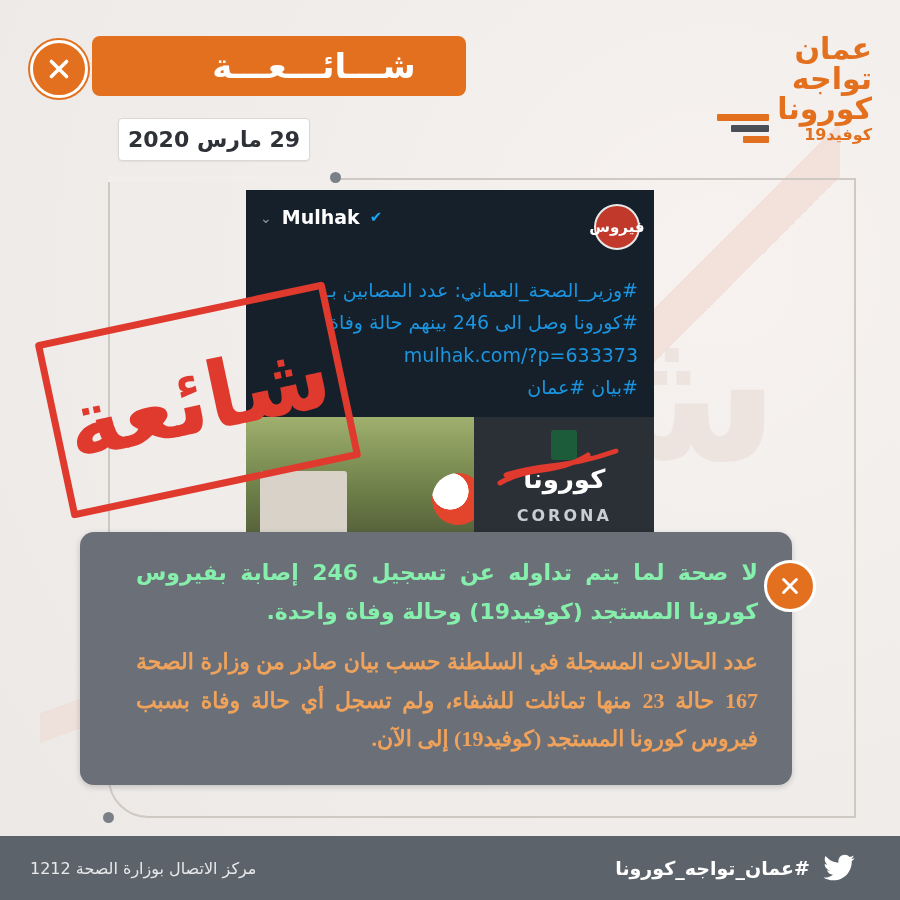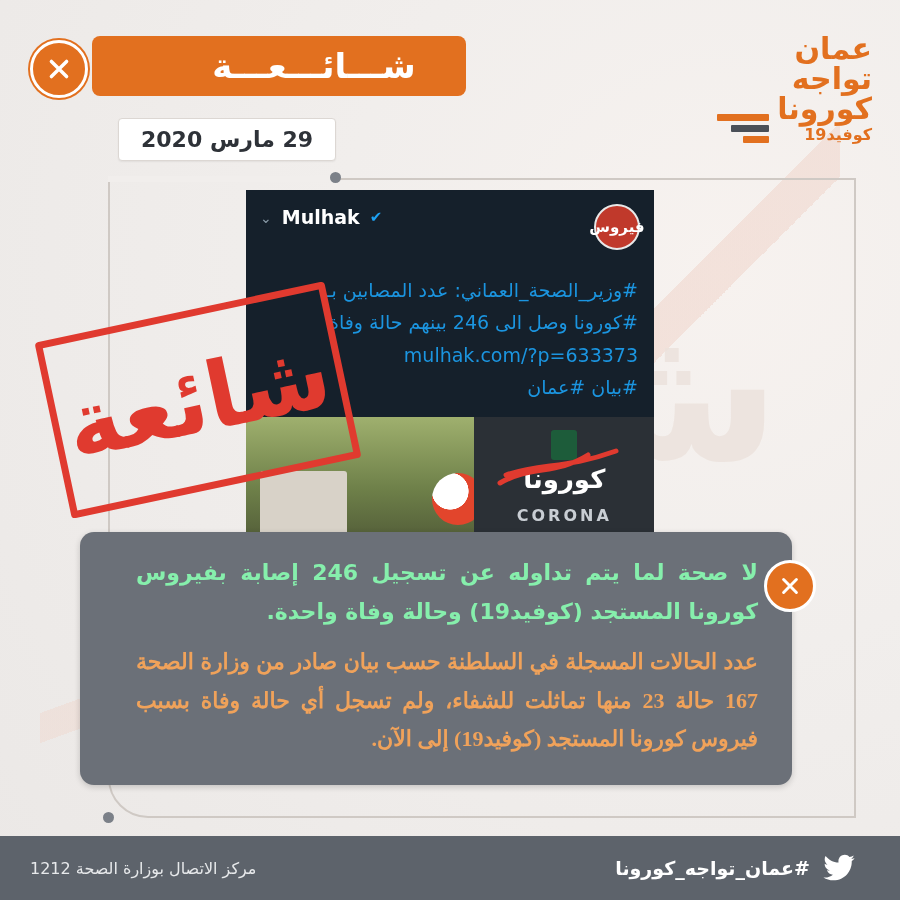--- a/index.html
+++ b/index.html
@@ -78,21 +78,21 @@
     display:flex;align-items:center;justify-content:center;
     box-shadow:0 0 0 2px #e2701f;
   }
   .x-badge svg{width:26px;height:26px;}
 
   
   .date-chip{
     position:absolute;top:118px;left:118px;
     background:#ffffff;border:1px solid #dcd7d3;
     border-radius:4px;
-    padding:8px 22px;
+    padding:8px 9px;
     color:#2e3238;font-size:22px;font-weight:bold;
     box-shadow:0 1px 2px rgba(0,0,0,.06);
   }
 
   
   .frame{
     position:absolute;left:108px;top:178px;width:748px;height:640px;
     border:2px solid #cfc9c4;
     border-radius:0 0 0 40px;
     border-top-color:#cfc9c4;

